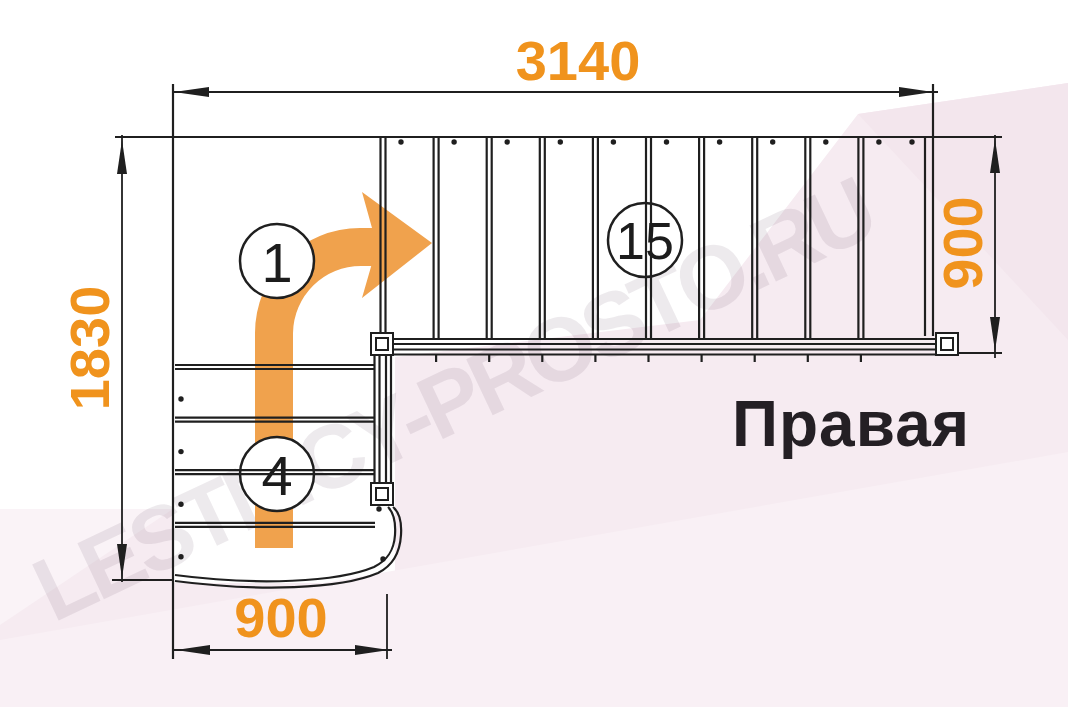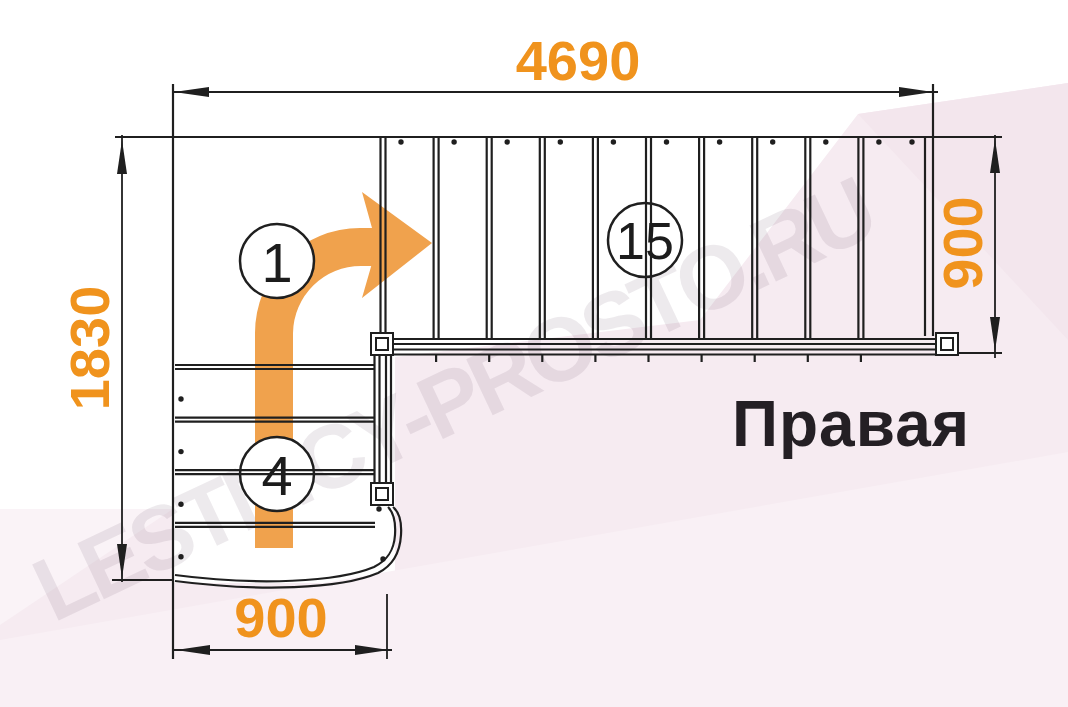--- a/index.html
+++ b/index.html
@@ -161,21 +161,21 @@
       <polygon points="995,351 990,317 1000,317" class="ah" fill="#1f1f1f"></polygon>
       <line x1="958" y1="353" x2="1002" y2="353" stroke="#1f1f1f" stroke-width="1.8" fill="none"></line>
 
       <line x1="173" y1="650" x2="392" y2="650" stroke="#1f1f1f" stroke-width="1.8" fill="none"></line>
       <polygon points="176,650 210,645 210,655" class="ah" fill="#1f1f1f"></polygon>
       <polygon points="389,650 355,645 355,655" class="ah" fill="#1f1f1f"></polygon>
       <line x1="387" y1="594" x2="387" y2="659" stroke="#1f1f1f" stroke-width="1.8" fill="none"></line>
     </g>
   </svg>
 
-  <div class="lbl dim-label" style="left: 578px; top: 60px; color: rgb(240, 147, 29);">4690</div>
+  <div class="lbl dim-label" style="left: 578px; top: 60px; color: rgb(240, 147, 29);">3140</div>
 
   <div class="lbl dim-label vert" style="left: 89px; top: 348px; color: rgb(240, 147, 29);">1830</div>
 
   <div class="lbl dim-label vert" style="left: 962px; top: 243px; color: rgb(240, 147, 29);">900</div>
 
   <div class="lbl dim-label" style="left: 281px; top: 617px; color: rgb(240, 147, 29);">900</div>
 
   <div class="lbl step-num" style="left:277px;top:262px;">1</div>
 
   <div class="lbl step-num" style="left:277px;top:475px;">4</div>

